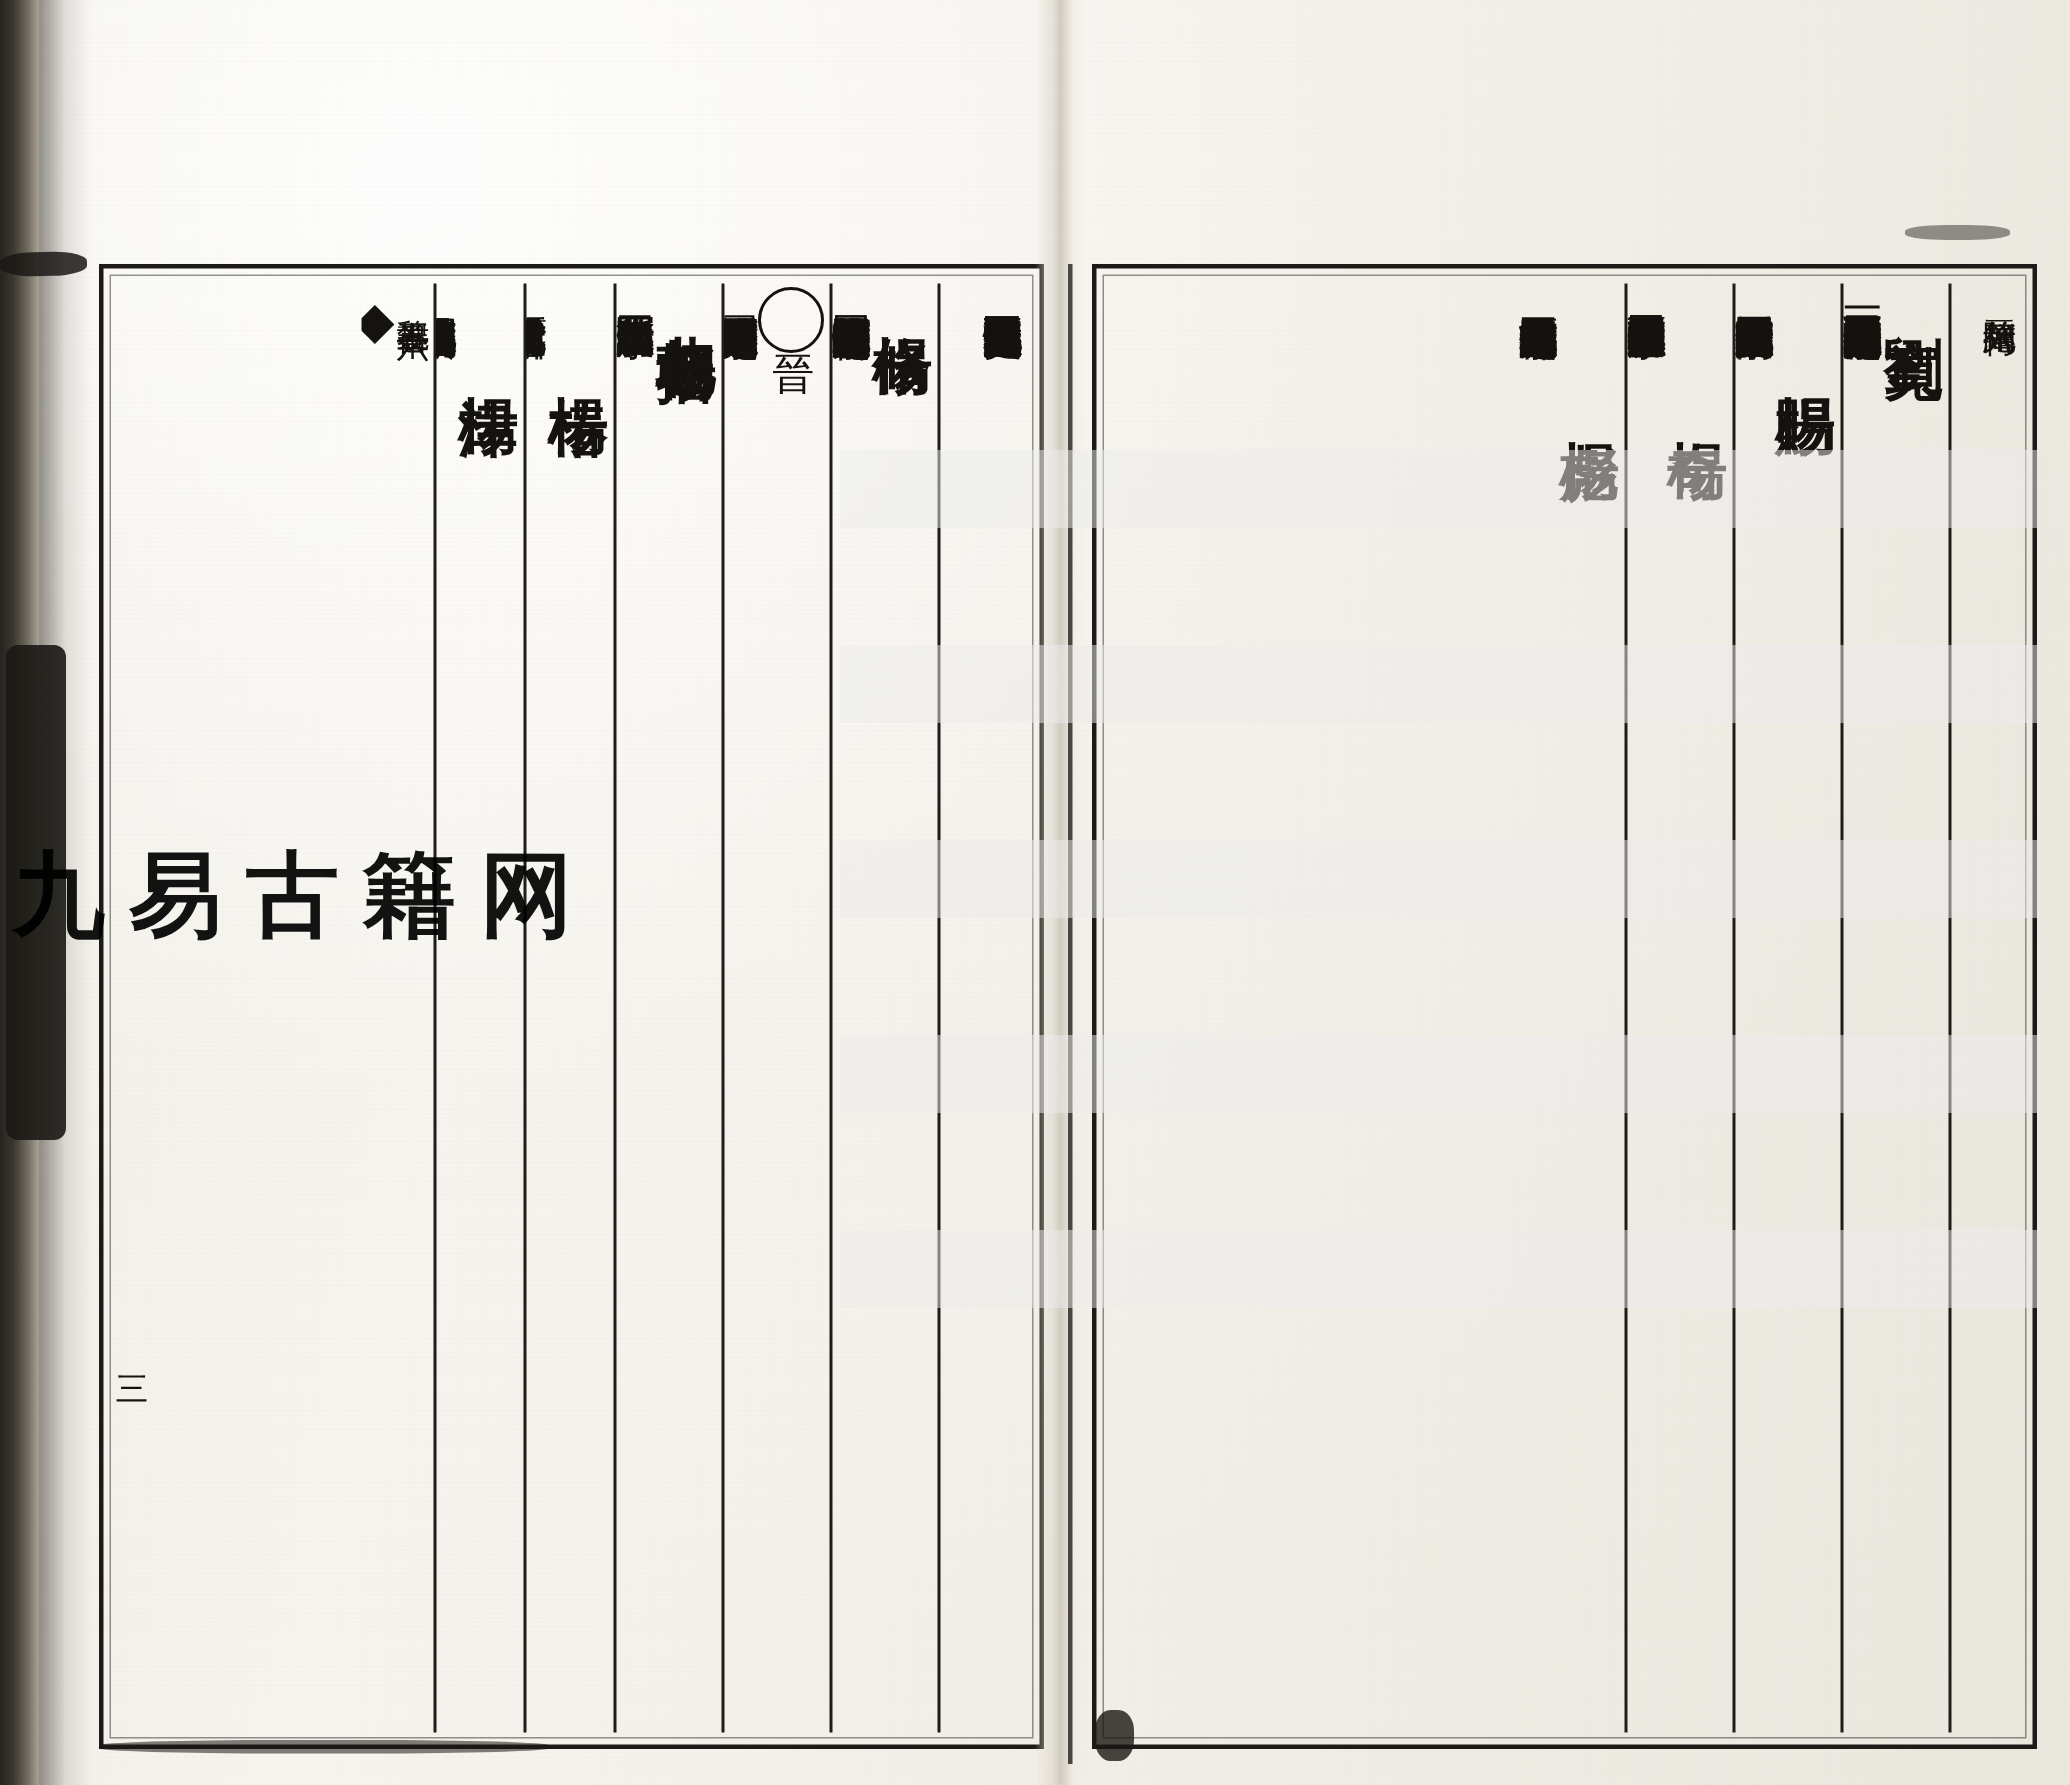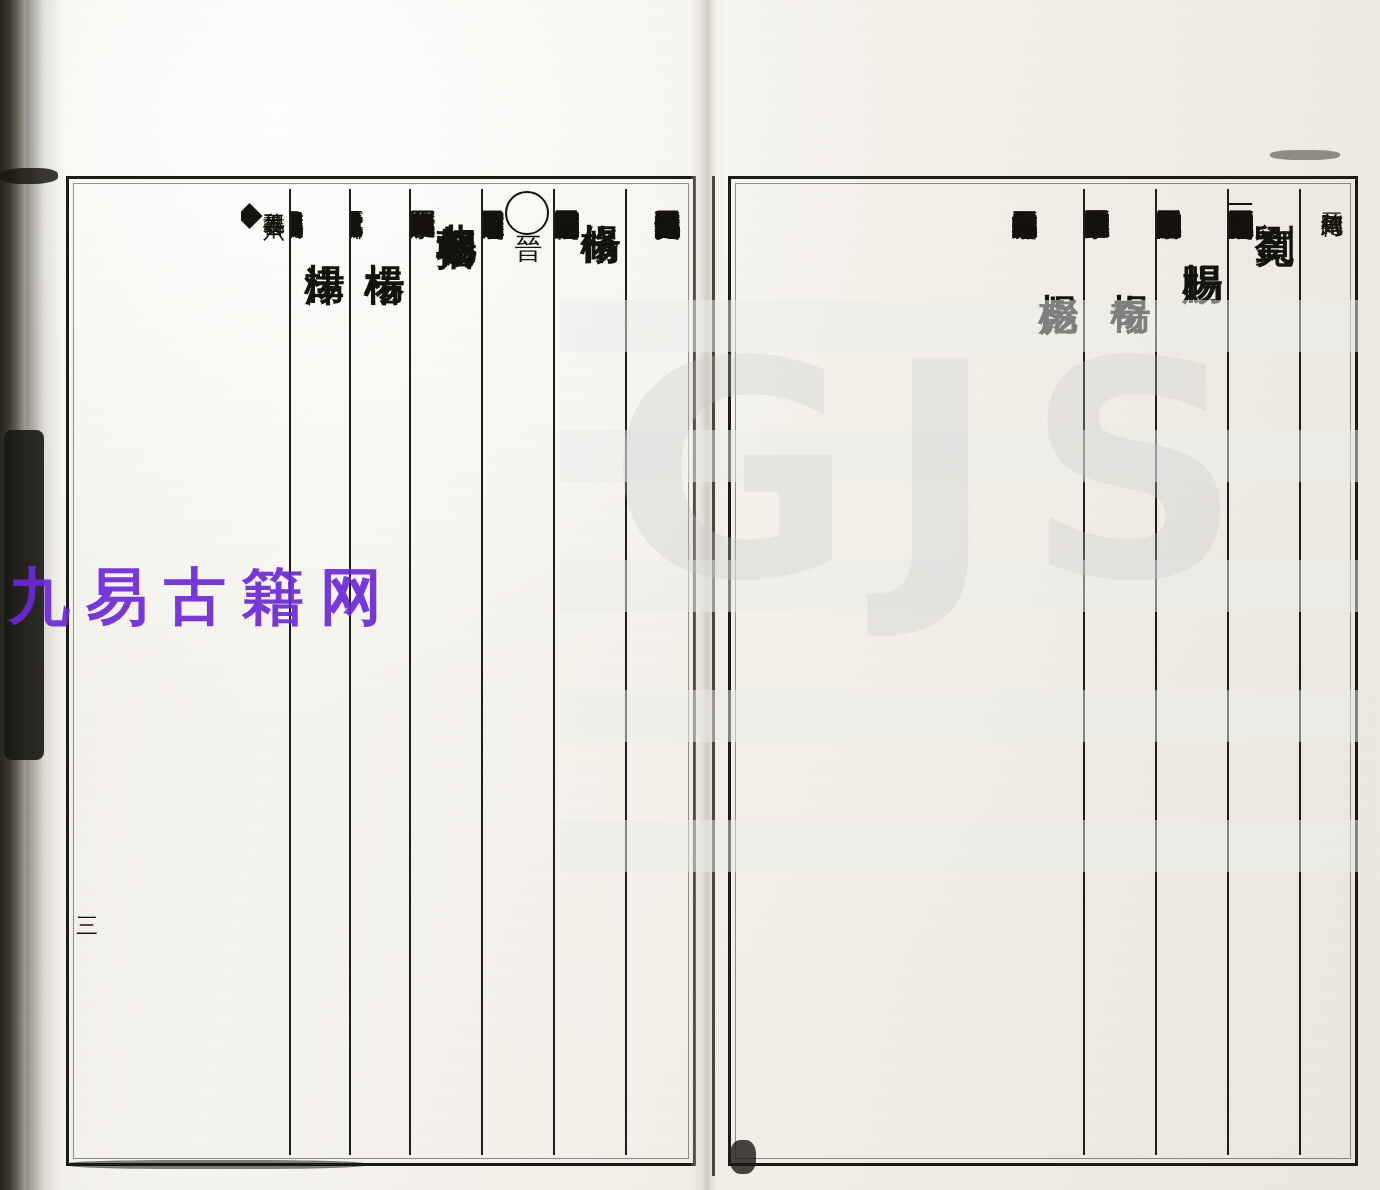--- a/index.html
+++ b/index.html
@@ -180,21 +180,21 @@
   .b5 { left: 1270px; top: 150px; width: 70px; height: 10px; opacity: 0.45; }
 
   
   .wm-text {
     position: absolute;
     left: 0; top: 555px;
     width: 700px;
     font-family: "DejaVu Serif", serif;
     font-size: 62px;
     font-weight: 700;
-    color: #6d28d9;
+    color: #000000;
     letter-spacing: 16px;
     text-align: left;
     padding-left: 8px;
     opacity: 0.92;
     white-space: nowrap;
   }
   .wm-gjs {
     position: absolute;
     left: 560px; top: 330px;
     width: 760px;
@@ -319,16 +319,15 @@
   <div class="blot b4"></div>
   <div class="blot b5"></div>
 
   <div class="page-num">三</div>
 
   <div class="wm-band band1"></div>
   <div class="wm-band band2"></div>
   <div class="wm-band band3"></div>
   <div class="wm-band band4"></div>
   <div class="wm-band band5"></div>
-  <div class="wm-gjs">GJS</div>
   <div class="wm-text">九易古籍网</div>
 
 </div>
 
 </body></html>

